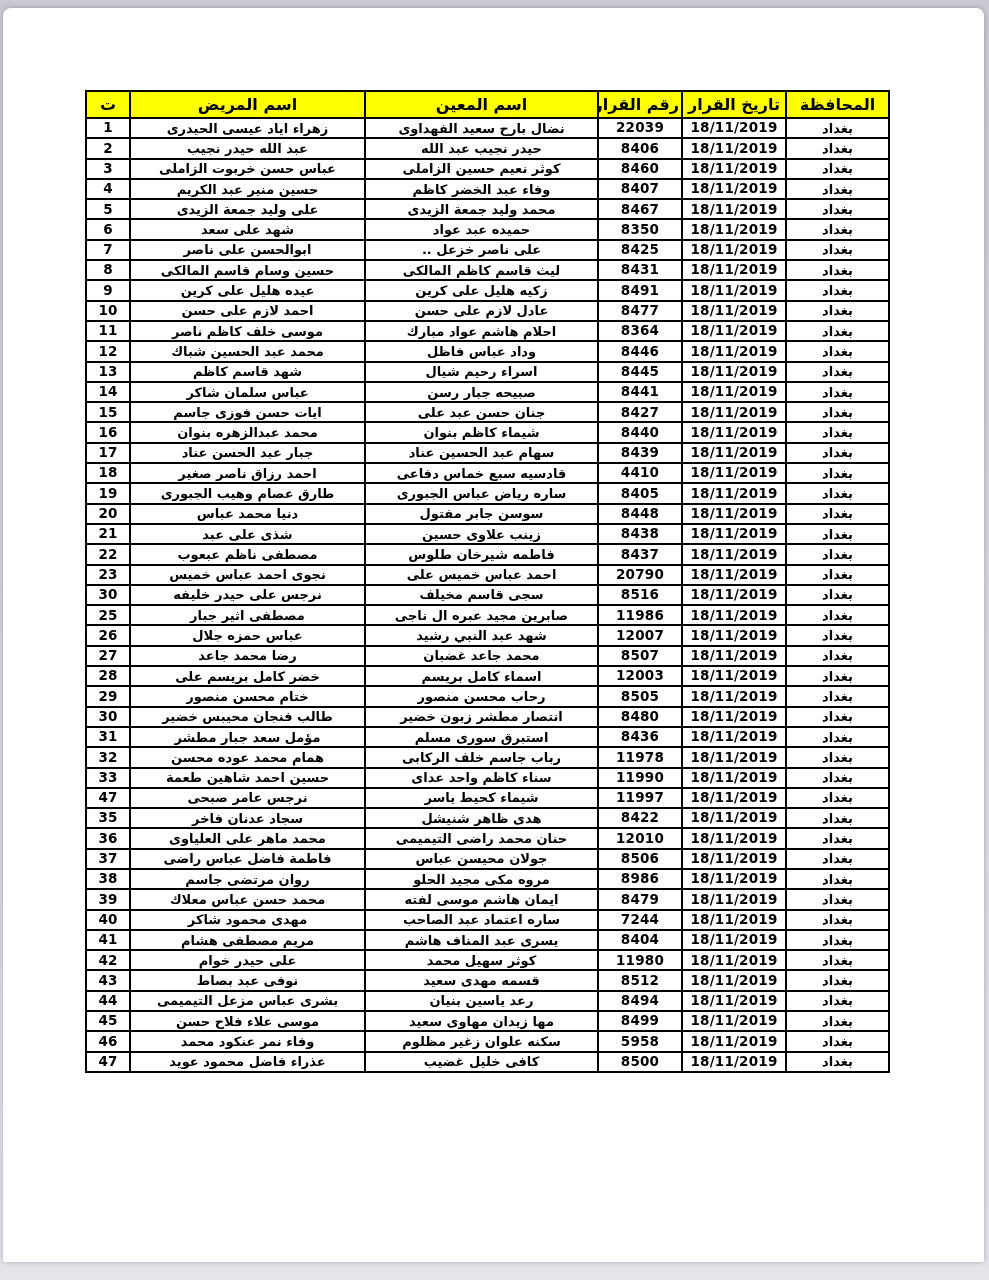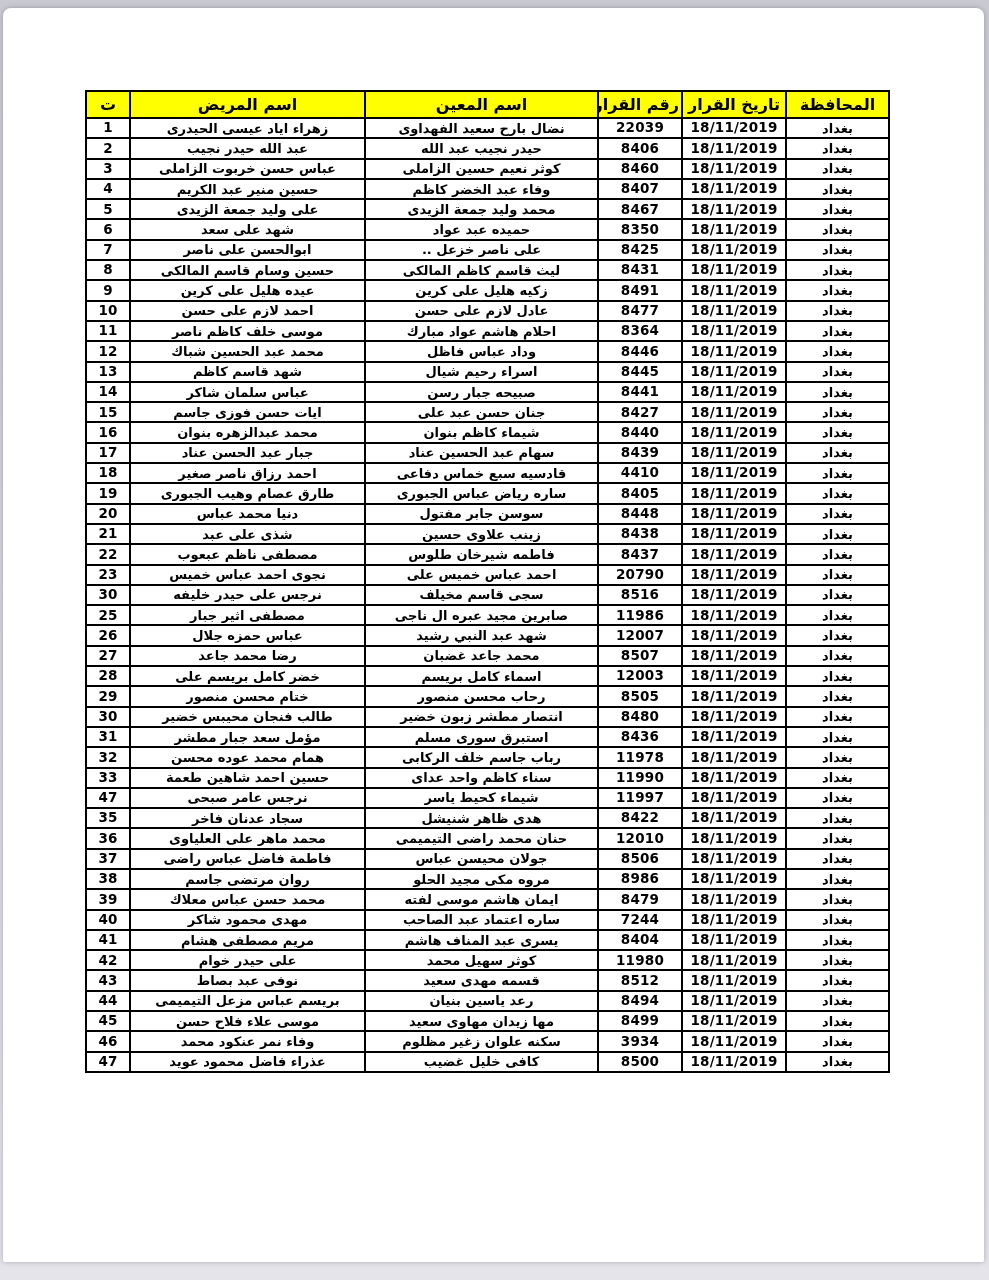--- a/index.html
+++ b/index.html
@@ -422,35 +422,35 @@
           <td class="num">8512</td>
           <td>قسمه مهدى سعيد</td>
           <td>نوفى عبد بصاط</td>
           <td class="num">43</td>
         </tr>
         <tr>
           <td>بغداد</td>
           <td class="num">18/11/2019</td>
           <td class="num">8494</td>
           <td>رعد ياسين بنيان</td>
-          <td>بريسم عباس مزعل التيميمى</td>
+          <td>بشرى عباس مزعل التيميمى</td>
           <td class="num">44</td>
         </tr>
         <tr>
           <td>بغداد</td>
           <td class="num">18/11/2019</td>
           <td class="num">8499</td>
           <td>مها زيدان مهاوى سعيد</td>
           <td>موسى علاء فلاح حسن</td>
           <td class="num">45</td>
         </tr>
         <tr>
           <td>بغداد</td>
           <td class="num">18/11/2019</td>
-          <td class="num">3934</td>
+          <td class="num">5958</td>
           <td>سكنه علوان زغير مظلوم</td>
           <td>وفاء نمر عنكود محمد</td>
           <td class="num">46</td>
         </tr>
         <tr>
           <td>بغداد</td>
           <td class="num">18/11/2019</td>
           <td class="num">8500</td>
           <td>كافى خليل غضيب</td>
           <td>عذراء فاضل محمود عويد</td>

